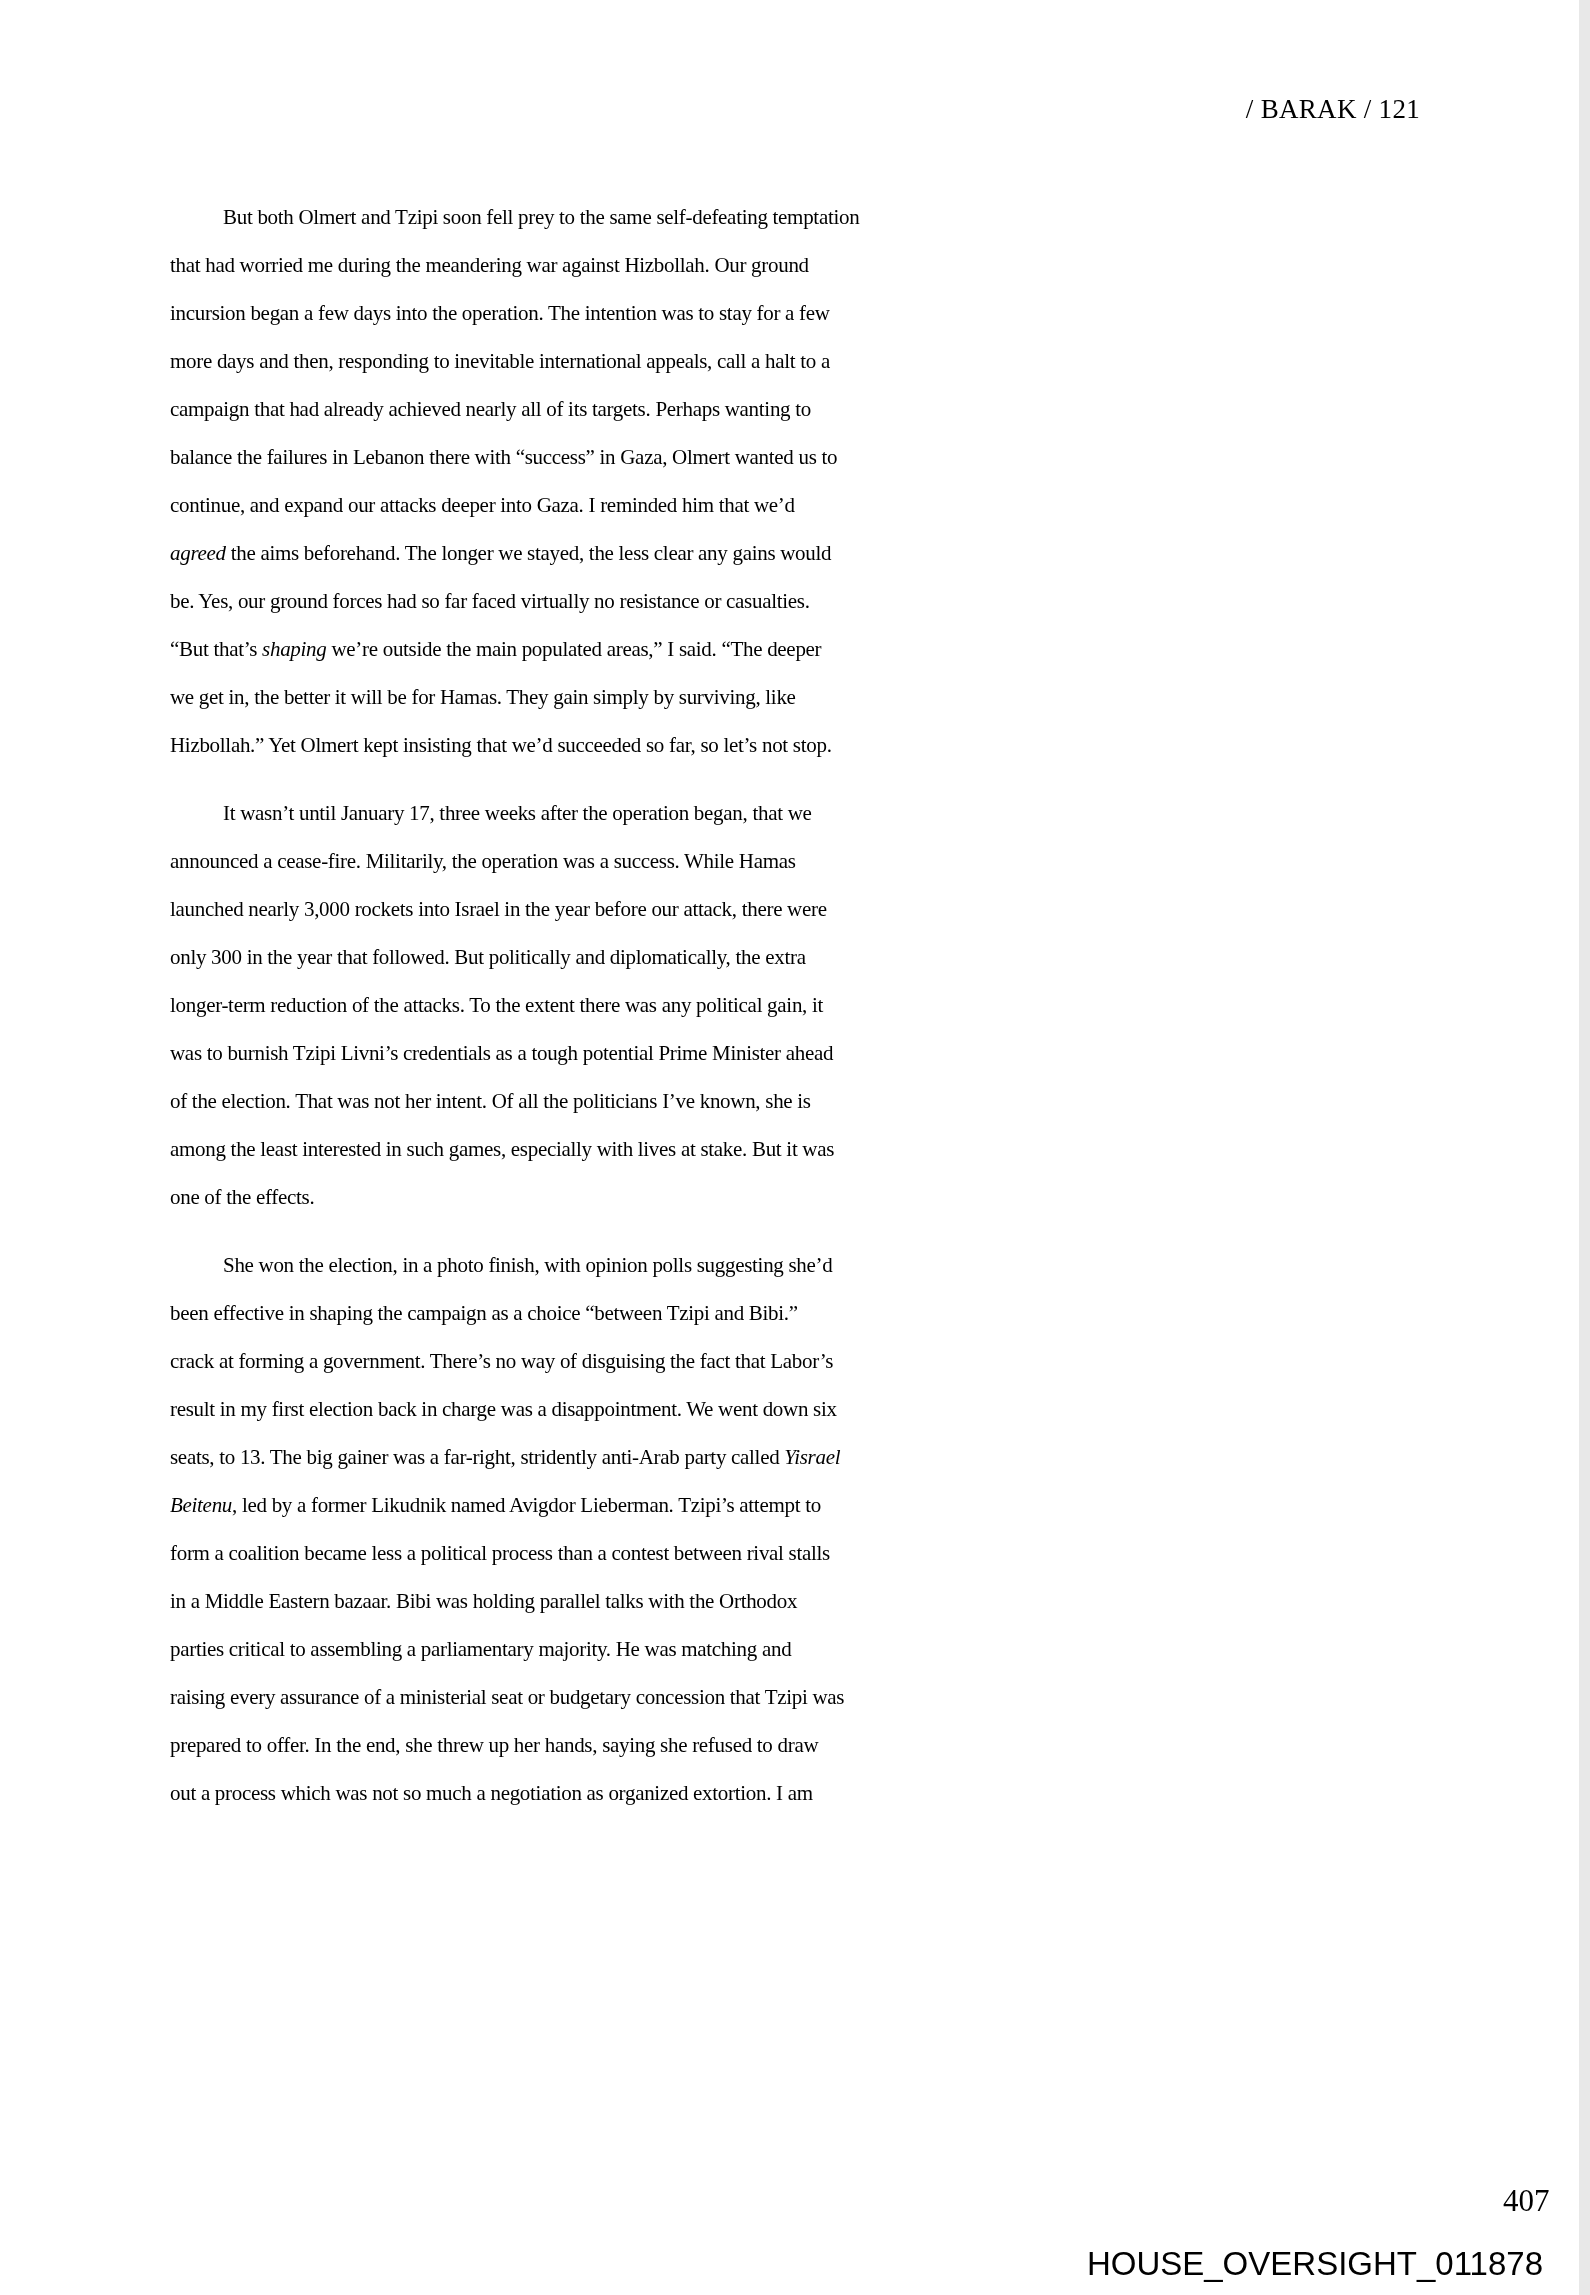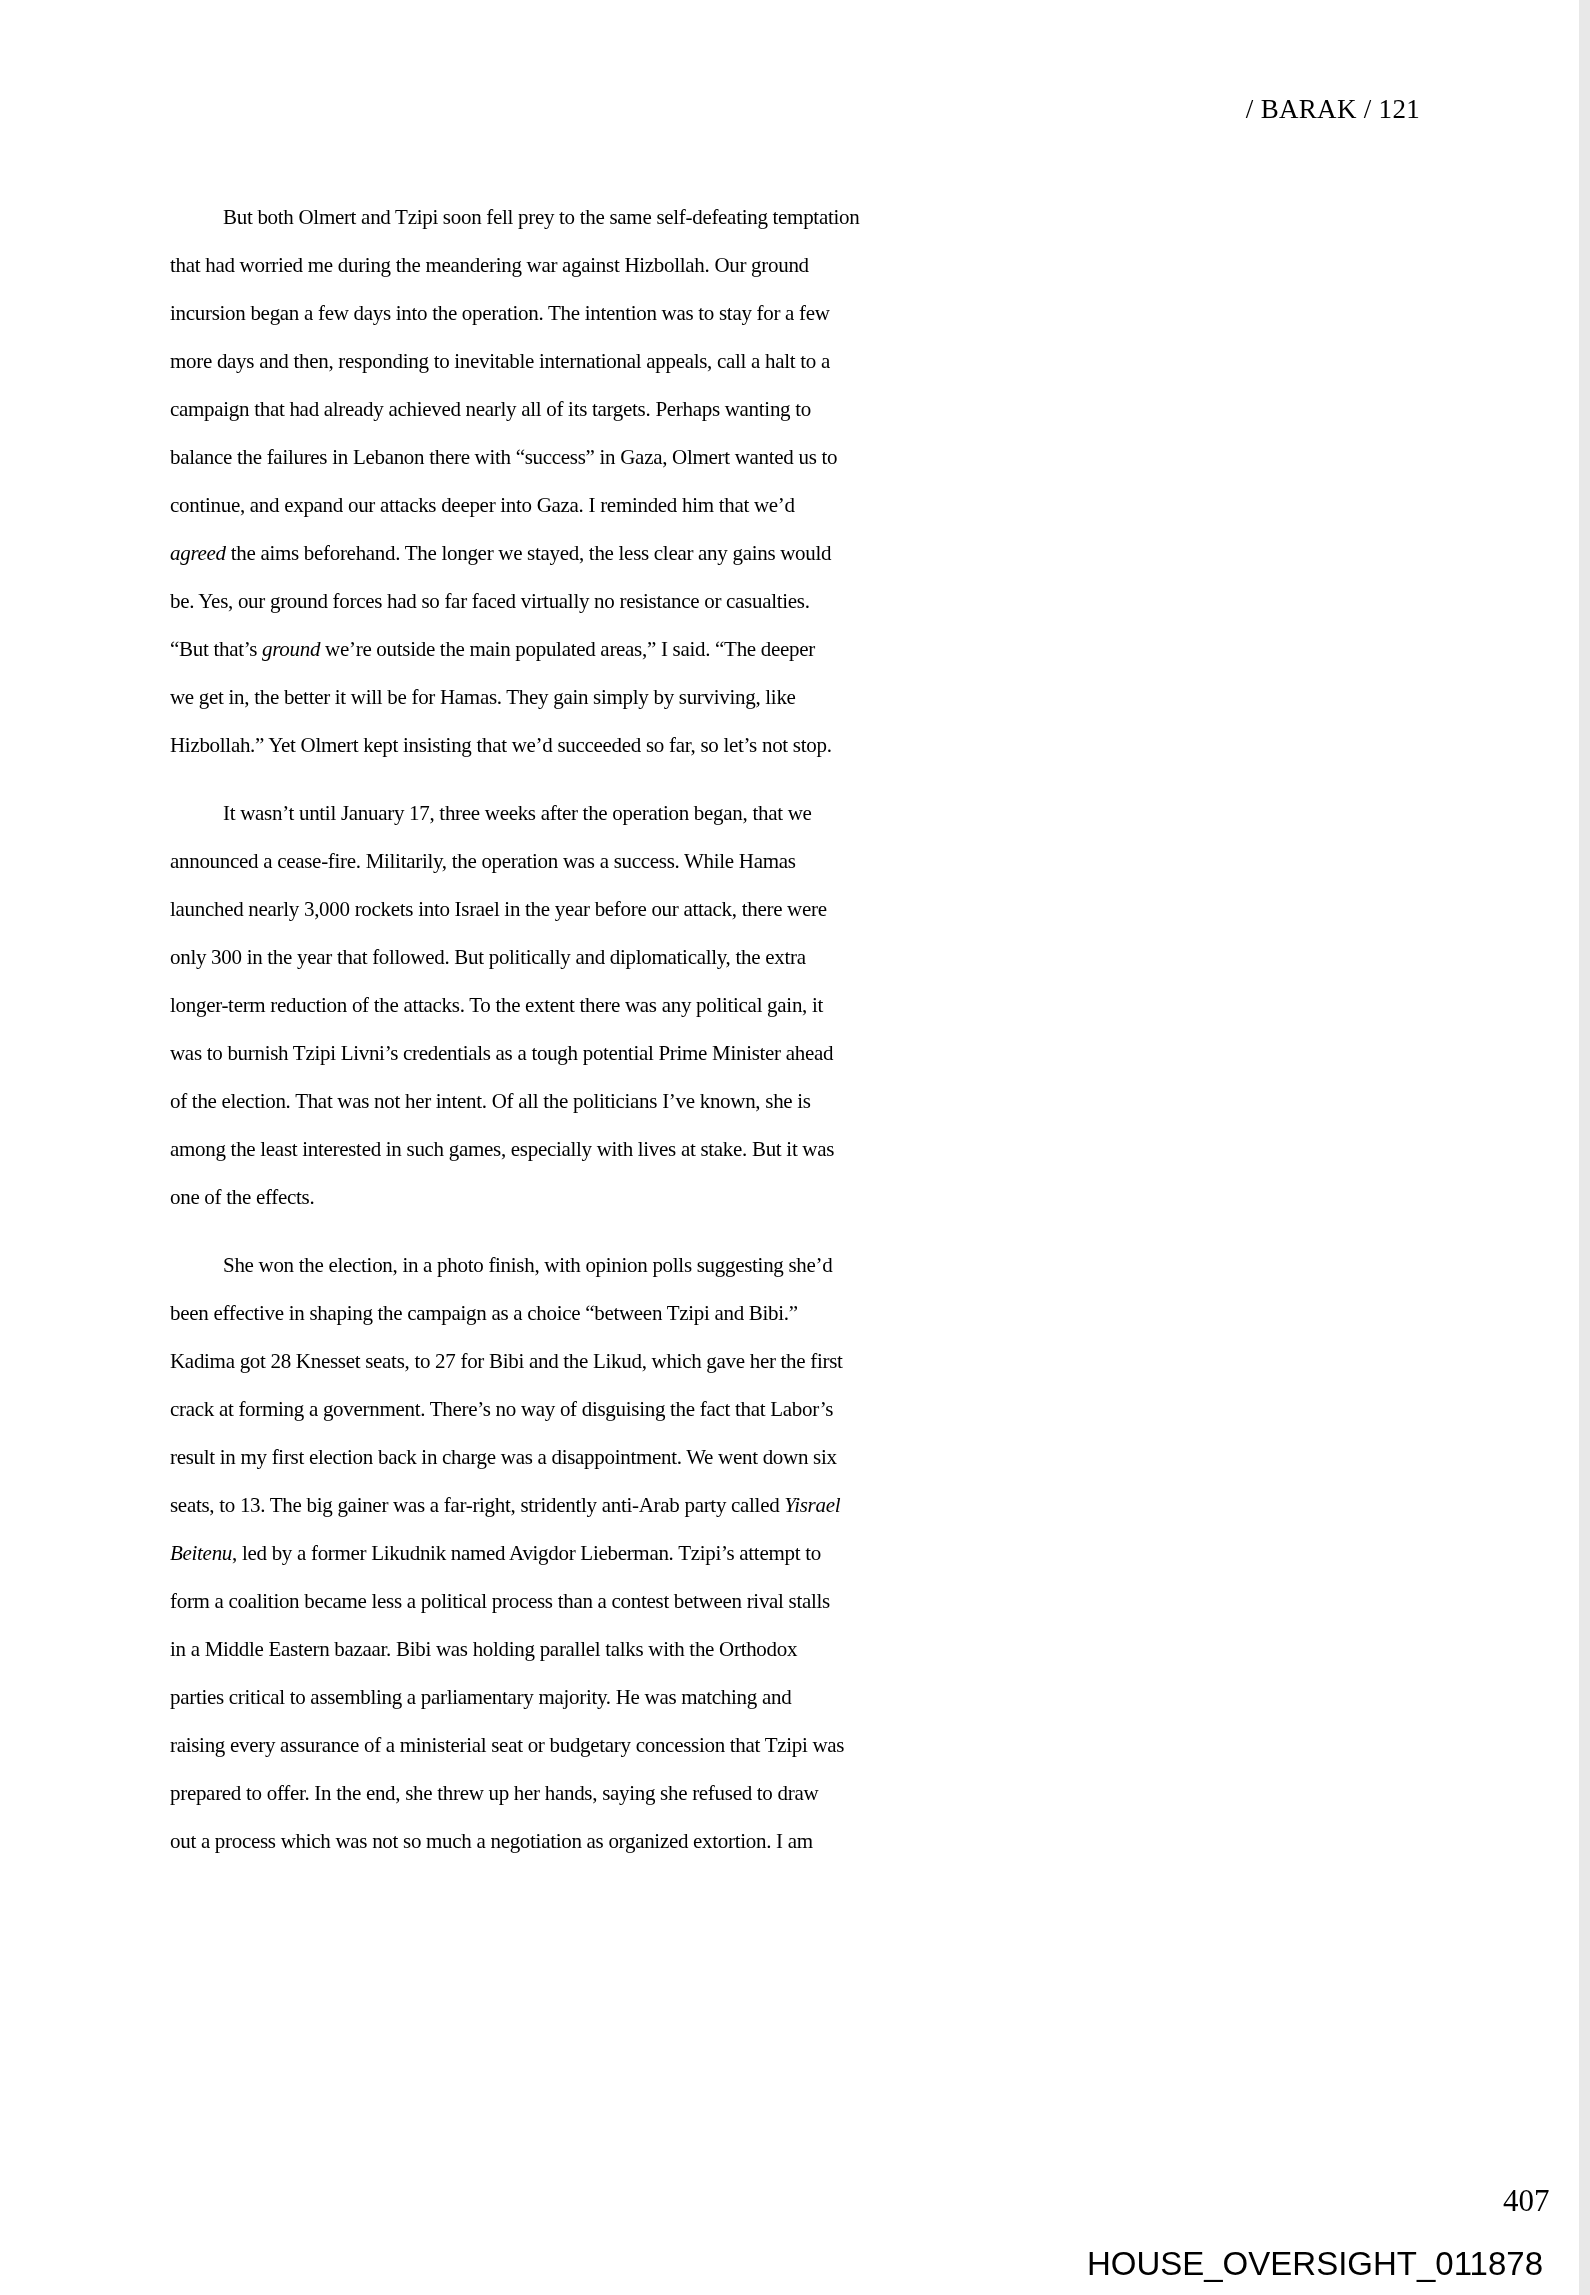--- a/index.html
+++ b/index.html
@@ -81,39 +81,38 @@
       <div class="paragraph">
         <div class="line indent"><span>But both Olmert and Tzipi soon fell prey to the same self-defeating temptation</span></div>
         <div class="line"><span>that had worried me during the meandering war against Hizbollah. Our ground</span></div>
         <div class="line"><span>incursion began a few days into the operation. The intention was to stay for a few</span></div>
         <div class="line"><span>more days and then, responding to inevitable international appeals, call a halt to a</span></div>
         <div class="line"><span>campaign that had already achieved nearly all of its targets. Perhaps wanting to</span></div>
         <div class="line"><span>balance the failures in Lebanon there with “success” in Gaza, Olmert wanted us to</span></div>
         <div class="line"><span>continue, and expand our attacks deeper into Gaza. I reminded him that we’d</span></div>
         <div class="line"><span class="it">agreed</span><span> the aims beforehand. The longer we stayed, the less clear any gains would</span></div>
         <div class="line"><span>be. Yes, our ground forces had so far faced virtually no resistance or casualties.</span></div>
-        <div class="line"><span>“But that’s </span><span class="it">ground</span><span> we’re outside the main populated areas,” I said. “The deeper</span></div>
+        <div class="line"><span>“But that’s </span><span class="it">shaping</span><span> we’re outside the main populated areas,” I said. “The deeper</span></div>
         <div class="line"><span>we get in, the better it will be for Hamas. They gain simply by surviving, like</span></div>
         <div class="line"><span>Hizbollah.” Yet Olmert kept insisting that we’d succeeded so far, so let’s not stop.</span></div>
       </div>
       <div class="paragraph">
         <div class="line indent"><span>It wasn’t until January 17, three weeks after the operation began, that we</span></div>
         <div class="line"><span>announced a cease-fire. Militarily, the operation was a success. While Hamas</span></div>
         <div class="line"><span>launched nearly 3,000 rockets into Israel in the year before our attack, there were</span></div>
         <div class="line"><span>only 300 in the year that followed. But politically and diplomatically, the extra</span></div>
         <div class="line"><span>longer-term reduction of the attacks. To the extent there was any political gain, it</span></div>
         <div class="line"><span>was to burnish Tzipi Livni’s credentials as a tough potential Prime Minister ahead</span></div>
         <div class="line"><span>of the election. That was not her intent. Of all the politicians I’ve known, she is</span></div>
         <div class="line"><span>among the least interested in such games, especially with lives at stake. But it was</span></div>
         <div class="line"><span>one of the effects.</span></div>
       </div>
       <div class="paragraph">
         <div class="line indent"><span>She won the election, in a photo finish, with opinion polls suggesting she’d</span></div>
         <div class="line"><span>been effective in shaping the campaign as a choice “between Tzipi and Bibi.”</span></div>
-        <div class="line"><span>Kadima got 28 Knesset seats, to 27 for Bibi and the Likud, which gave her the first</span></div>
         <div class="line"><span>crack at forming a government. There’s no way of disguising the fact that Labor’s</span></div>
         <div class="line"><span>result in my first election back in charge was a disappointment. We went down six</span></div>
         <div class="line"><span>seats, to 13. The big gainer was a far-right, stridently anti-Arab party called </span><span class="it">Yisrael</span></div>
         <div class="line"><span class="it">Beitenu</span><span>, led by a former Likudnik named Avigdor Lieberman. Tzipi’s attempt to</span></div>
         <div class="line"><span>form a coalition became less a political process than a contest between rival stalls</span></div>
         <div class="line"><span>in a Middle Eastern bazaar. Bibi was holding parallel talks with the Orthodox</span></div>
         <div class="line"><span>parties critical to assembling a parliamentary majority. He was matching and</span></div>
         <div class="line"><span>raising every assurance of a ministerial seat or budgetary concession that Tzipi was</span></div>
         <div class="line"><span>prepared to offer. In the end, she threw up her hands, saying she refused to draw</span></div>
         <div class="line"><span>out a process which was not so much a negotiation as organized extortion. I am</span></div>

